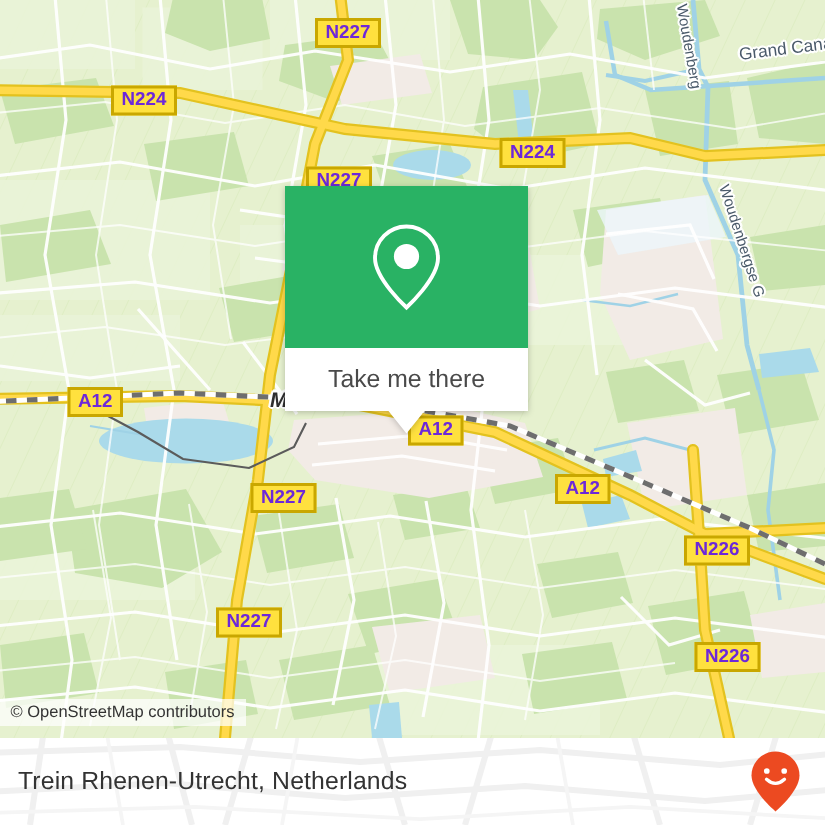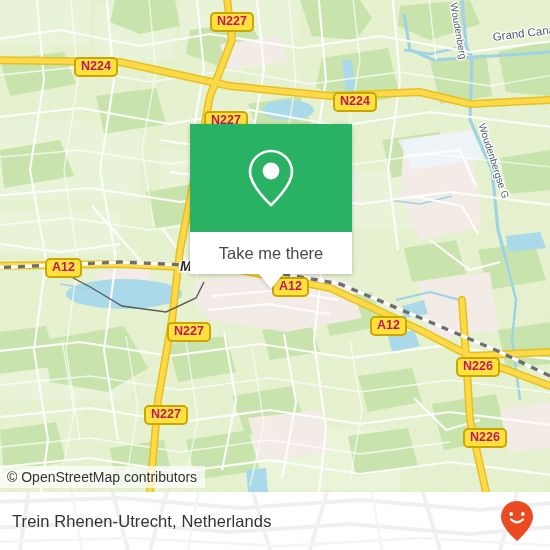--- a/index.html
+++ b/index.html
@@ -38,21 +38,21 @@
     font-size:33px;font-weight:bold;color:#1d1d1b;
     letter-spacing:-1.3px;line-height:1;
     font-family:"DejaVu Sans", sans-serif;
   }
 
   
   #attribution{
     position:absolute;left:0;top:466px;
     background:rgba(255,255,255,0.72);
     padding:3px 8px 3px 7px;
-    font-size:14px;color:#333;
+    font-size:11px;color:#333;
     white-space:nowrap;
     z-index:40;
   }
 
   
   #popup{
     position:absolute;left:190px;top:124px;width:162px;
     z-index:60;
     filter:drop-shadow(0 1px 2px rgba(0,0,0,0.22));
   }
@@ -71,22 +71,22 @@
     border-left:12px solid transparent;
     border-right:12px solid transparent;
     border-top:15px solid #ffffff;
   }
 
   
   .shield{
     position:absolute;
     background:#ffe13e;
     border:2px solid #c9a700;
-    border-radius:5px;
-    color:#be185d;
+    border-radius:0;
+    color:#6d28d9;
     font-size:12.5px;font-weight:bold;
     padding:1px 5px 2px 5px;
     line-height:13px;
     z-index:30;
     white-space:nowrap;
   }
 
   
   .maplabel{
     position:absolute;z-index:28;white-space:nowrap;

